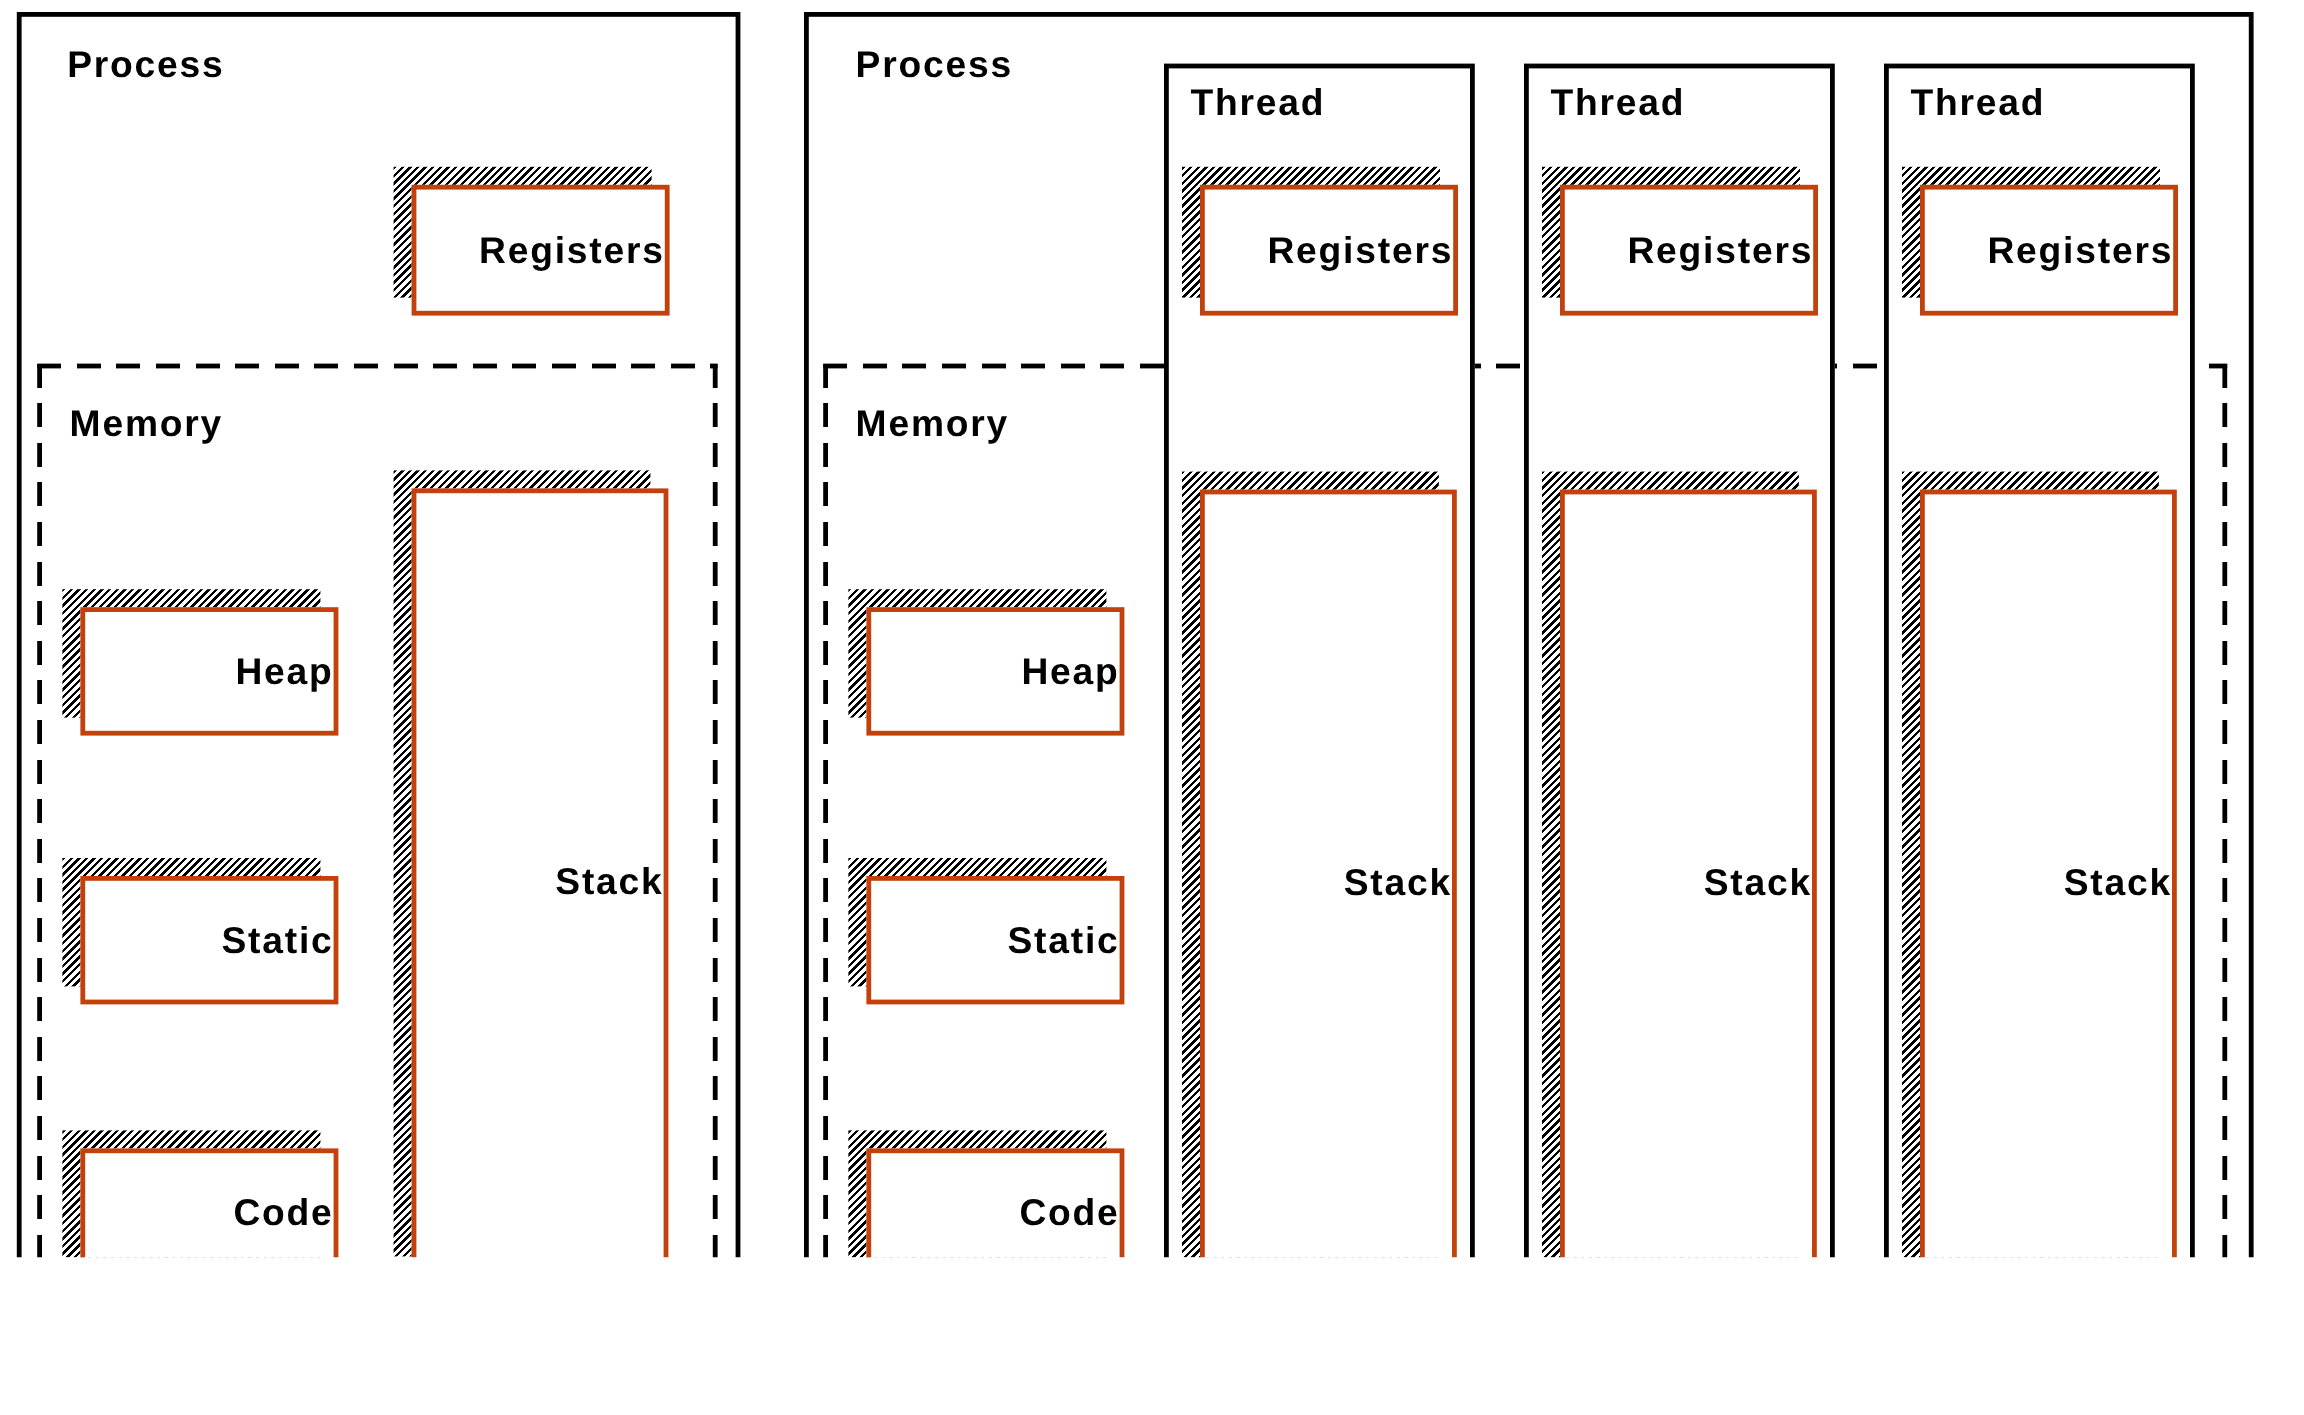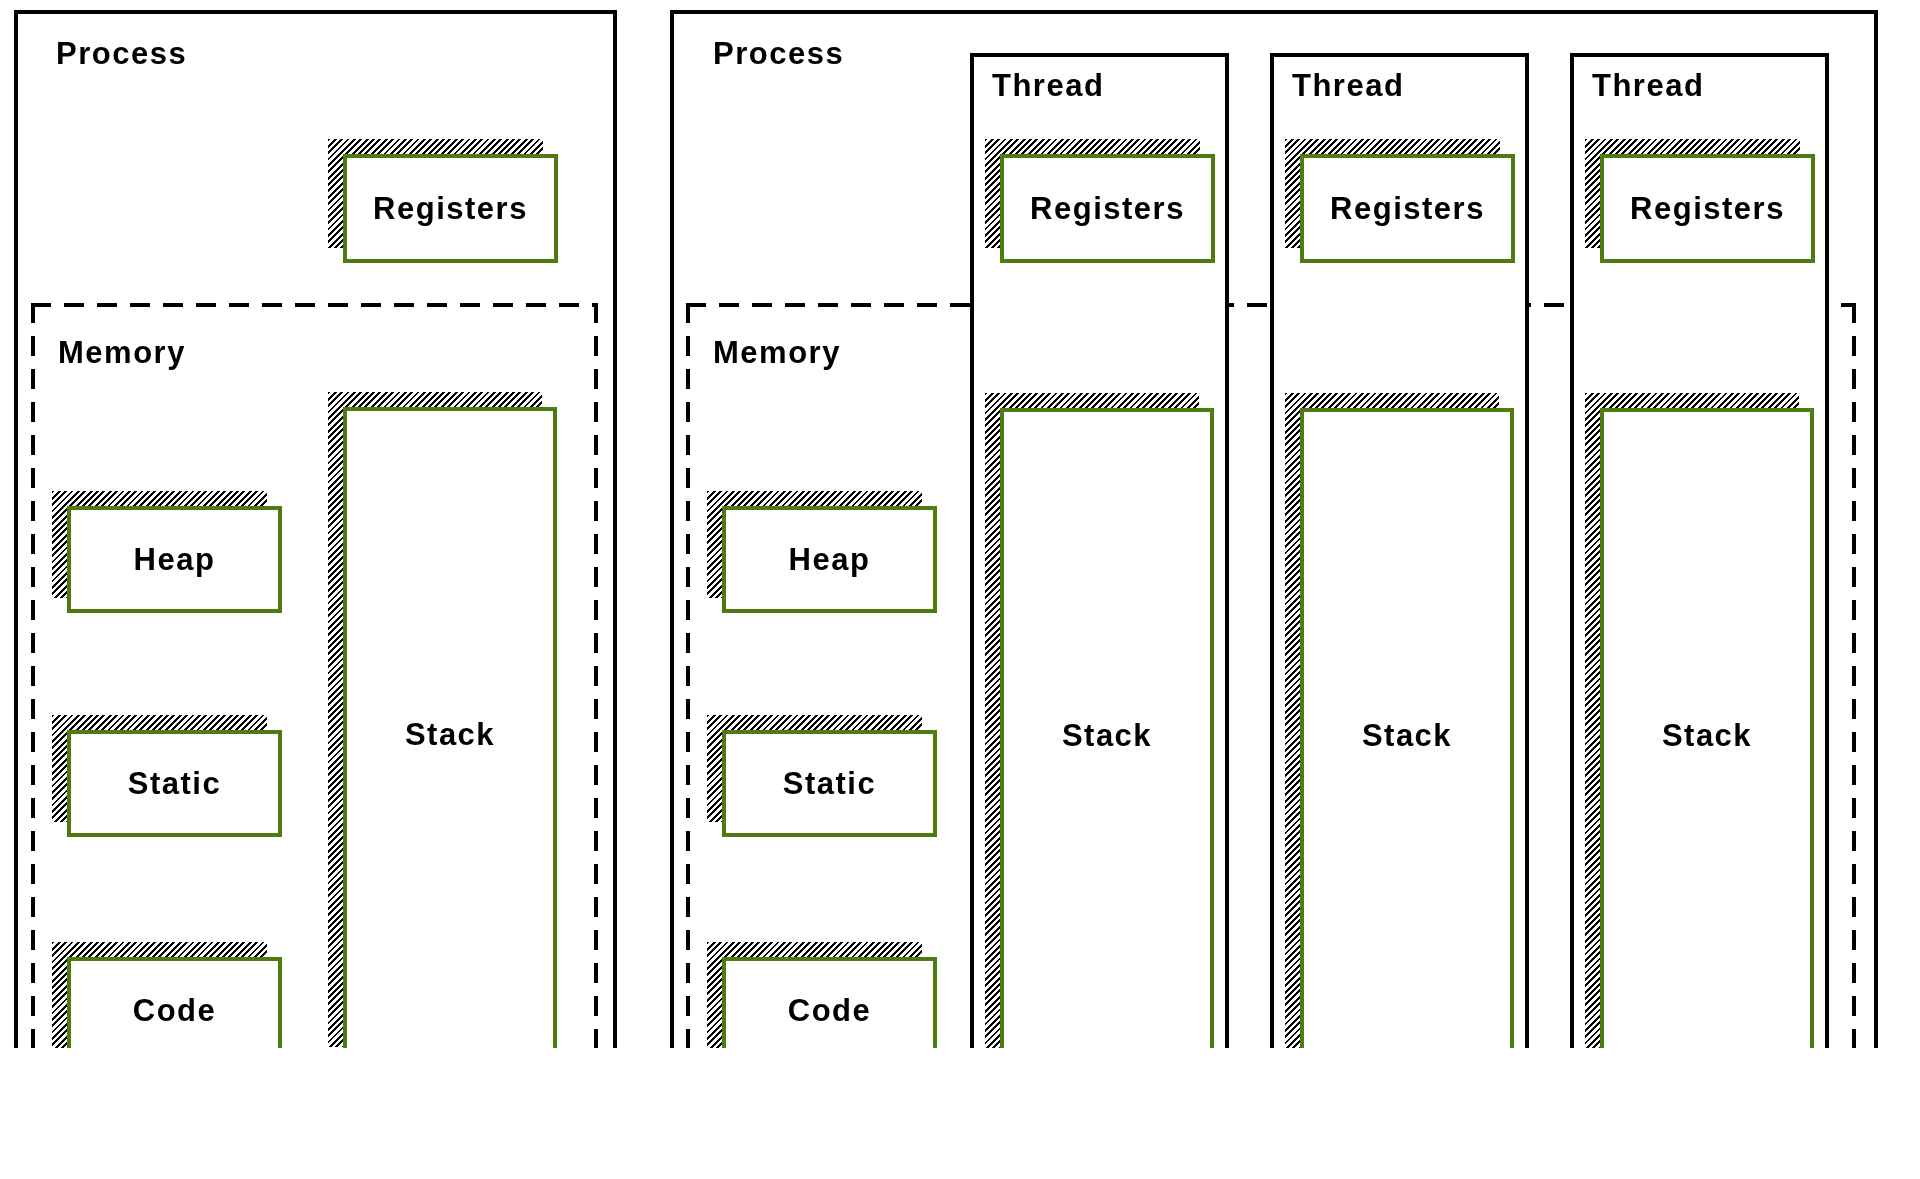--- a/index.html
+++ b/index.html
@@ -43,25 +43,25 @@
   .sbox .hatch {
     position: absolute;
     left: -15px; top: -15px;
     width: 100%; height: 100%;
     background: repeating-linear-gradient(135deg, #000 0 2px, #fff 2px 4.5px);
   }
   .sbox .face {
     position: absolute;
     left: 0; top: 0; right: 0; bottom: 0;
     background: #ffffff;
-    border: 4px solid #4d7c0f;
+    border: 4px solid #c2410c;
     box-sizing: border-box;
     display: flex;
     align-items: center;
-    justify-content: center;
+    justify-content: flex-end;
   }
   .sbox .face span {
     font-size: 31px;
     font-weight: bold;
     letter-spacing: 1.5px;
     line-height: 1;
     white-space: nowrap;
   }
 
   

